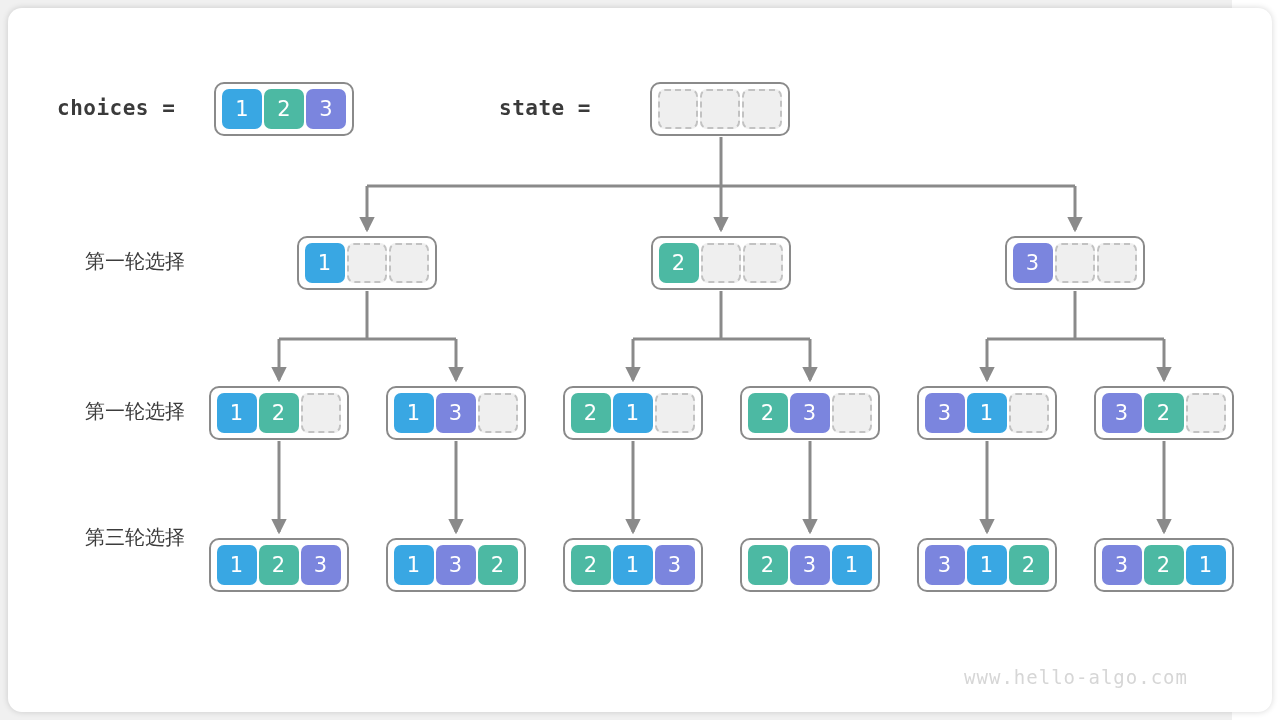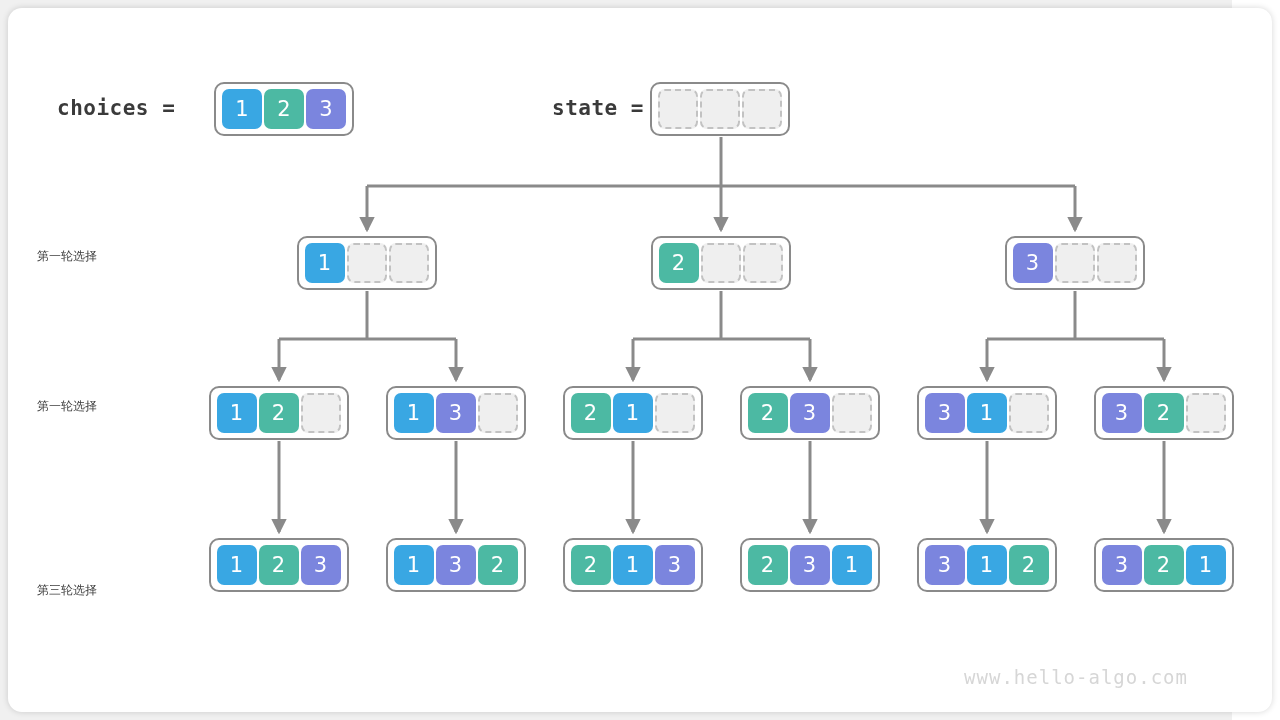--- a/index.html
+++ b/index.html
@@ -51,23 +51,24 @@
     font-size: 21px;
     color: #3a3a3a;
     white-space: nowrap;
     letter-spacing: 0.5px;
   }
 
   
   .row-label {
     position: absolute;
     font-family: Liberation Serif, serif;
-    font-size: 12px;
+    font-size: 20px;
     color: #3c3c3c;
     white-space: nowrap;
+    margin-left: 48px;
   }
 
   
   .arr {
     position: absolute;
     display: flex;
     flex-direction: row;
     align-items: center;
     padding: 5px;
     border: 2.5px solid #8a8a8a;
@@ -149,30 +150,30 @@
       </g>
   </svg>
 
   <div class="hdr-label" style="left:57px; top:96px;">choices =</div>
   <div class="arr" style="left:214px; top:82px;">
       <div class="cell c1">1</div>
       <div class="cell c2">2</div>
       <div class="cell c3">3</div>
     </div>
 
-  <div class="hdr-label" style="left:552px; top:96px;">state =</div>
+  <div class="hdr-label" style="left:499px; top:96px;">state =</div>
   <div class="arr" style="left:650px; top:82px;">
       <div class="cell empty"></div>
       <div class="cell empty"></div>
       <div class="cell empty"></div>
     </div>
 
   <div class="row-label" style="left:37px; top:248px;">第一轮选择</div>
   <div class="row-label" style="left:37px; top:398px;">第一轮选择</div>
-  <div class="row-label" style="left:37px; top:582px;">第三轮选择</div>
+  <div class="row-label" style="left:37px; top:524px;">第三轮选择</div>
 
   <div id="nodes">
       <div class="arr" style="left: 296.5px; top: 236px;">
         <div class="cell c1">1</div>
         <div class="cell empty"></div>
         <div class="cell empty"></div>
       </div>
       <div class="arr" style="left: 650.5px; top: 236px;">
         <div class="cell c2">2</div>
         <div class="cell empty"></div>

